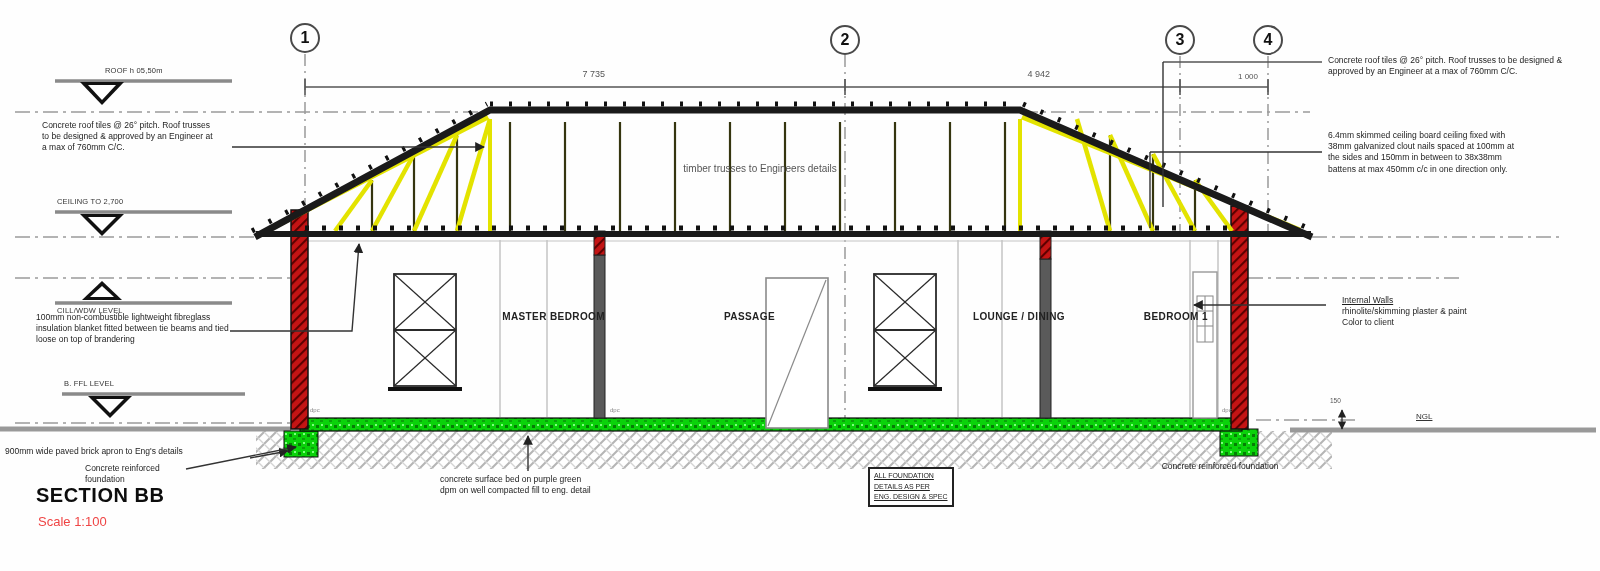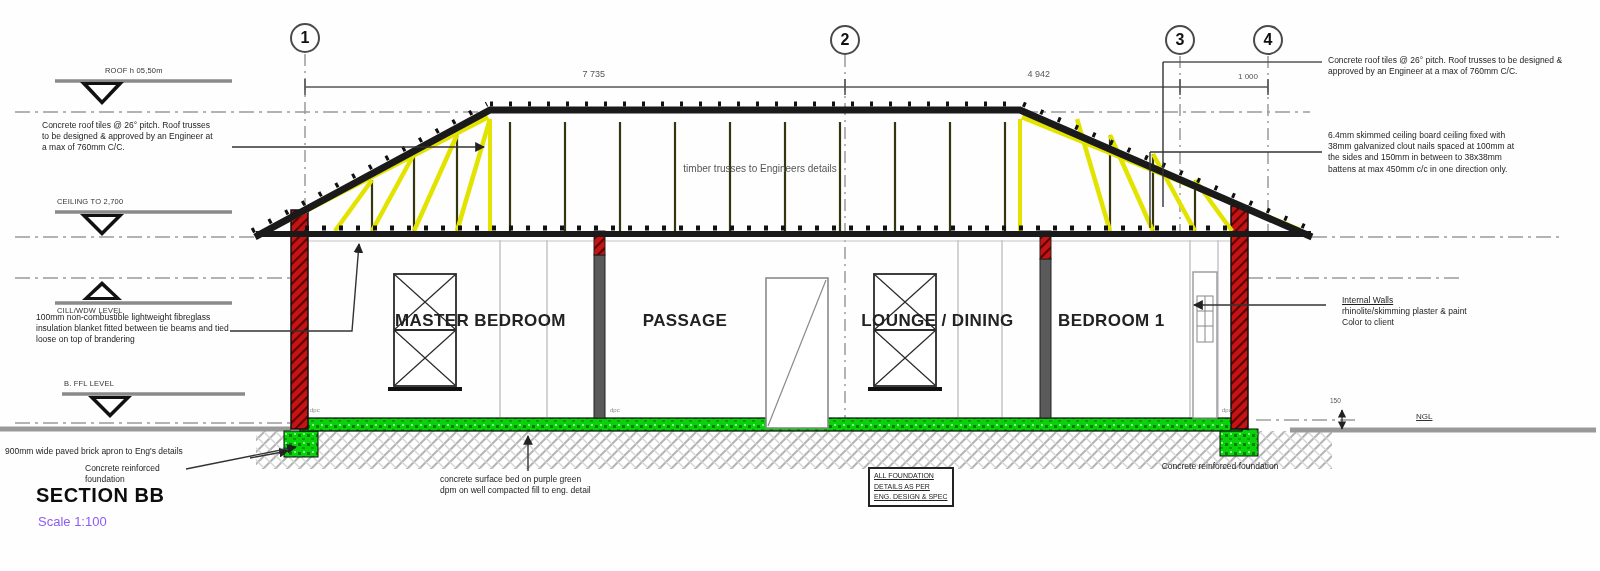--- a/index.html
+++ b/index.html
@@ -3,31 +3,31 @@
 <meta charset="utf-8">
 <style>
   html,body{margin:0;padding:0;background:#fff;}
   #sheet{position:relative;width:1600px;height:571px;background:#fefefe;overflow:hidden;
          font-family:"Liberation Sans",sans-serif;}
   #sheet svg{position:absolute;left:0;top:0;}
   .txt{position:absolute;color:#1c1c1c;}
   .note{font-size:8.5px;line-height:1.32;color:#1d1d1d;}
   .lvl{font-size:7.5px;color:#333;letter-spacing:.2px;white-space:nowrap;}
   .dim{font-size:9px;color:#555;text-align:right;}
-  .room{font-size:17px;font-weight:bold;color:#222;letter-spacing:.4px;text-align:center;white-space:nowrap;}
+  .room{font-size:10px;font-weight:bold;color:#222;letter-spacing:.4px;text-align:right;white-space:nowrap;padding-left:45px;}
   .bubble{position:absolute;width:30px;height:30px;border:2px solid #4a4a4a;border-radius:50%;
           background:#fff;display:flex;align-items:center;justify-content:center;
           font-size:16px;font-weight:bold;color:#111;box-sizing:border-box;}
   .u{text-decoration:underline;}
   .tiny{font-size:6px;color:#8a8a8a;}
   #fbox{position:absolute;border:2.5px solid #222;background:#fff;padding:2px 4px;
         font-size:7px;line-height:1.5;color:#222;text-align:left;}
   #fbox div{text-decoration:underline;white-space:nowrap;}
   #title{font-size:20px;font-weight:bold;color:#0d0d0d;letter-spacing:.5px;}
-  #scale{font-size:13px;color:#8b5cf6;}
+  #scale{font-size:13px;color:#ef4444;}
 </style>
 </head>
 <body>
 
 <div id="sheet">
 
 <svg width="1600" height="571" viewBox="0 0 1600 571">
   <defs>
     <pattern id="redhatch" width="7" height="7" patternUnits="userSpaceOnUse" patternTransform="rotate(45)">
       <rect width="7" height="7" fill="#c41414"></rect>

